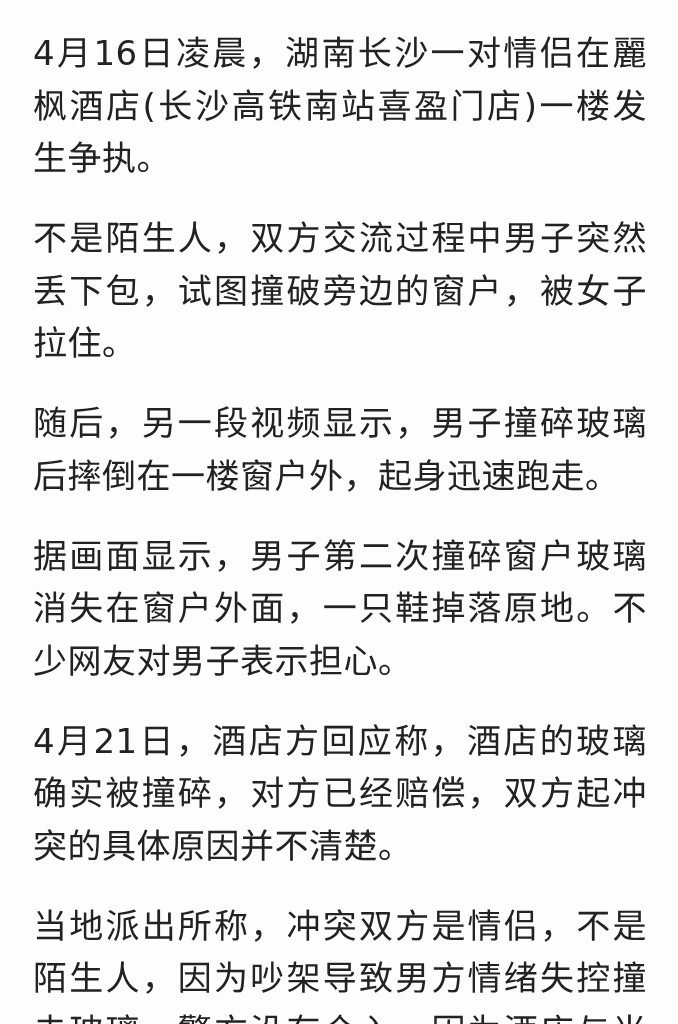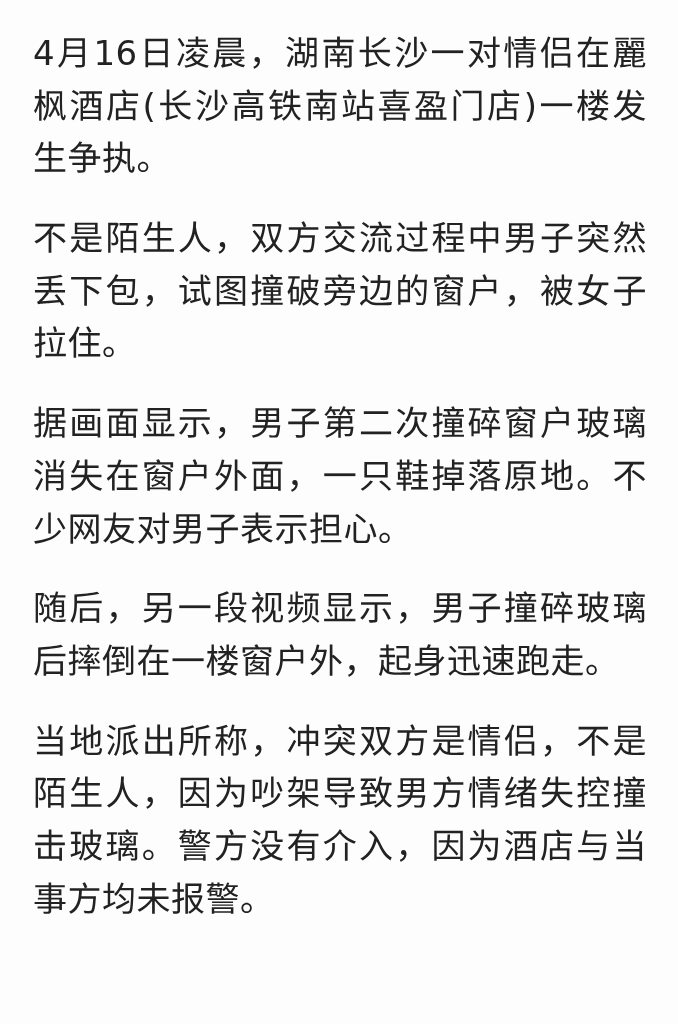--- a/index.html
+++ b/index.html
@@ -29,16 +29,17 @@
     text-justify: inter-ideograph;
     font-weight: 400;
   }
 </style>
 </head>
 <body>
 
 <div class="article-page">
   <p>4月16日凌晨，湖南长沙一对情侣在麗枫酒店(长沙高铁南站喜盈门店)一楼发生争执。</p>
   <p>不是陌生人，双方交流过程中男子突然丢下包，试图撞破旁边的窗户，被女子拉住。</p>
+  <p>随后，另一段视频显示，男子撞碎玻璃后摔倒在一楼窗户外，起身迅速跑走。</p>
   <p>据画面显示，男子第二次撞碎窗户玻璃消失在窗户外面，一只鞋掉落原地。不少网友对男子表示担心。</p>
-  <p>随后，另一段视频显示，男子撞碎玻璃后摔倒在一楼窗户外，起身迅速跑走。</p>
+  <p>4月21日，酒店方回应称，酒店的玻璃确实被撞碎，对方已经赔偿，双方起冲突的具体原因并不清楚。</p>
   <p>当地派出所称，冲突双方是情侣，不是陌生人，因为吵架导致男方情绪失控撞击玻璃。警方没有介入，因为酒店与当事方均未报警。</p>
 </div>
 
 </body></html>

